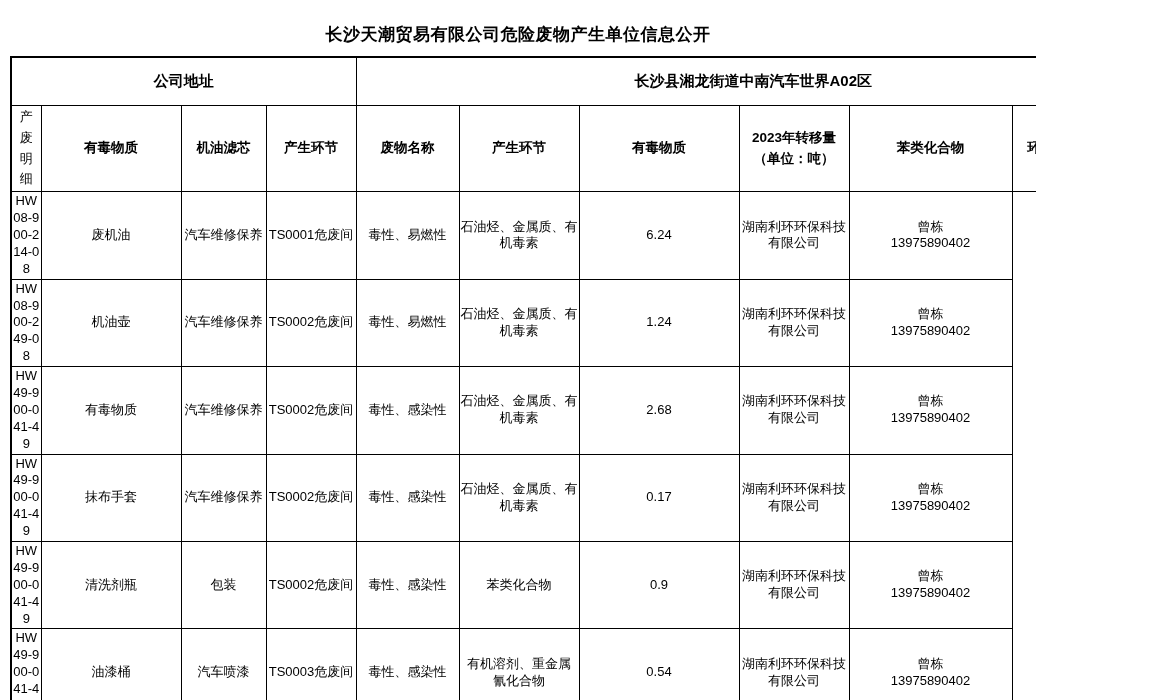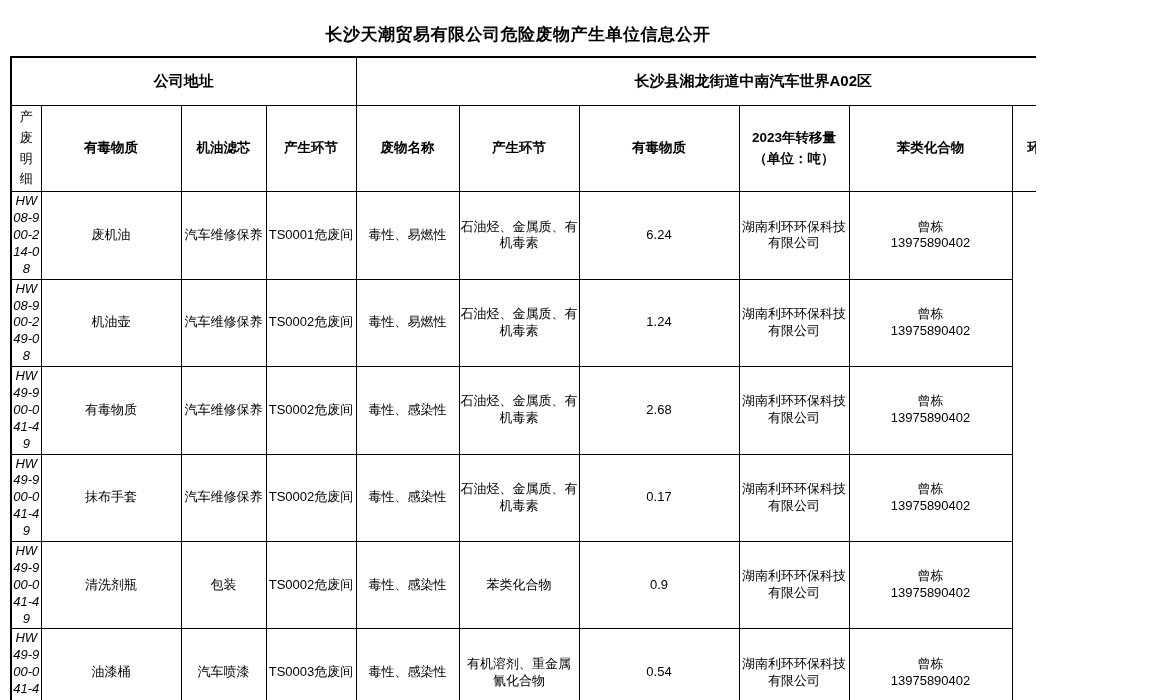--- a/index.html
+++ b/index.html
@@ -48,21 +48,21 @@
   tr.company-row td { height: 45px; font-size: 15px; font-weight: bold; }
   tr.header-row th { height: 61px; font-size: 13.5px; font-weight: bold; white-space: pre-line; line-height: 1.5; }
   td.side-cell {
     font-size: 16px;
     font-weight: bold;
     white-space: pre-line;
     line-height: 1.6;
     padding: 0;
   }
   tr.data-row td { height: 39px; line-height: 1.3; }
-  td.code-cell { font-size: 14px; font-style: italic; }
+  td.code-cell { font-size: 14px; }
   td.amount-cell { font-size: 15px; }
   td.toxic-cell { white-space: pre-line; }
   td.contact-cell { white-space: pre-line; font-size: 13.5px; }
 </style>
 </head>
 <body>
 
 <div class="page">
   <div class="title-bar">
     <span class="page-title">长沙天潮贸易有限公司危险废物产生单位信息公开</span>

